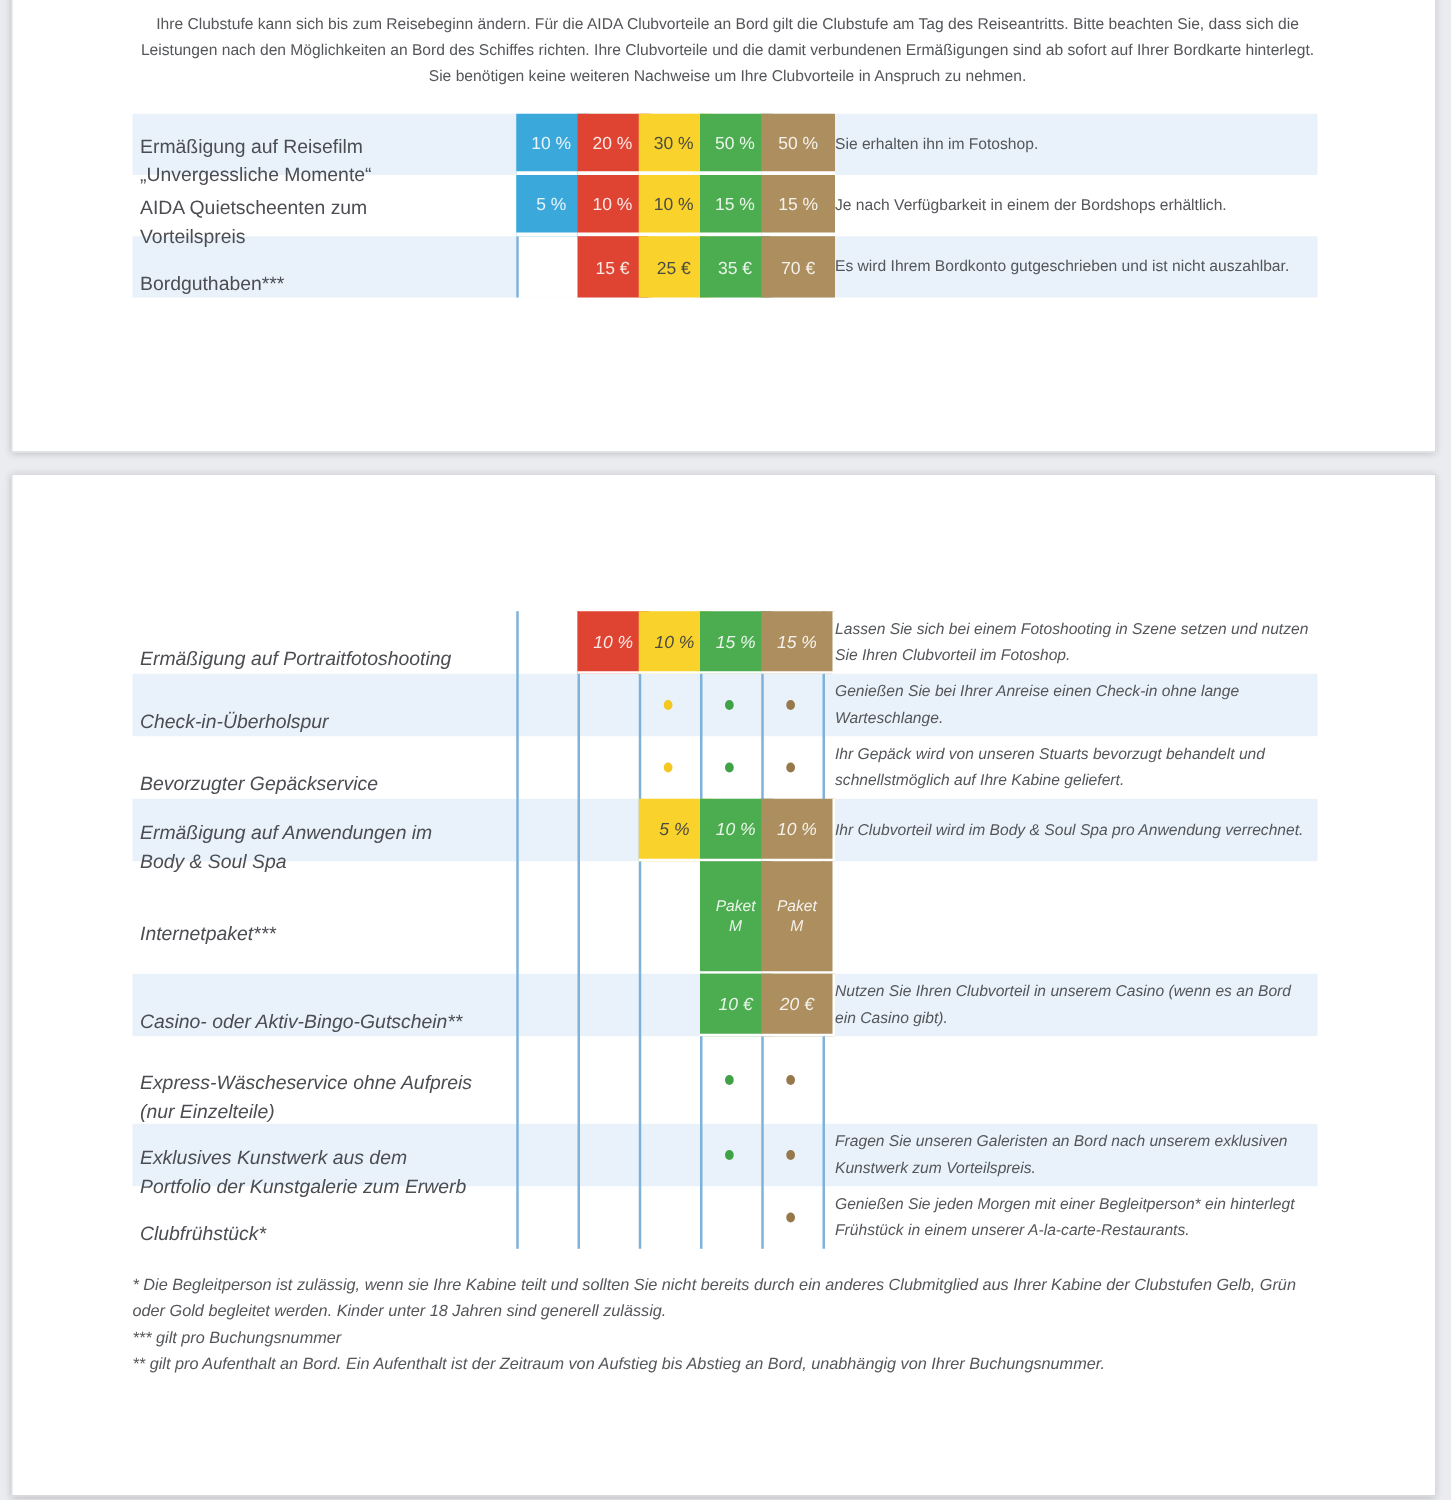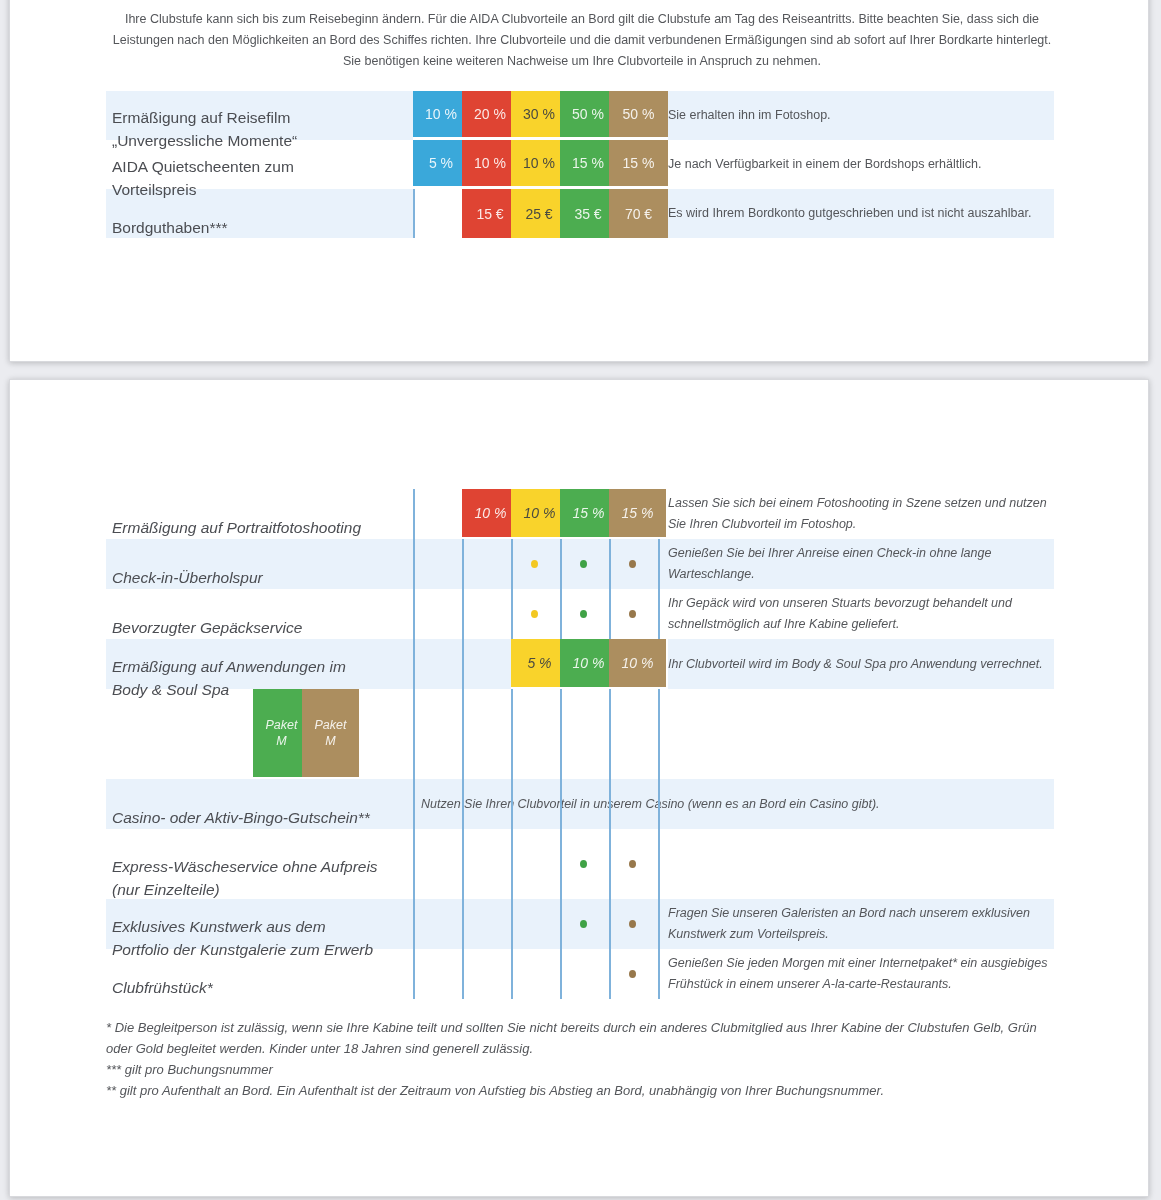--- a/index.html
+++ b/index.html
@@ -180,30 +180,35 @@
 Body &amp; Soul Spa</div>
       <div class="strip">
         <div class="cell col2 c-yellow">5 %</div>
         <div class="cell col3 c-green">10 %</div>
         <div class="cell col4 c-brown">10 %</div>
       </div>
       <div class="note">Ihr Clubvorteil wird im Body &amp; Soul Spa pro Anwendung verrechnet.</div>
     </div>
 
     <div class="row internet h90">
+      <div class="label">Internetpaket***</div>
       <div class="strip">
         <div class="cell col3 c-green">Paket
 M</div>
         <div class="cell col4 c-brown">Paket
 M</div>
       </div>
     </div>
 
     <div class="row hl h50">
       <div class="label">Casino- oder Aktiv-Bingo-Gutschein**</div>
+      <div class="strip">
+        <div class="cell col3 c-green">10 €</div>
+        <div class="cell col4 c-brown">20 €</div>
+      </div>
       <div class="note">Nutzen Sie Ihren Clubvorteil in unserem Casino (wenn es an Bord ein Casino gibt).</div>
     </div>
 
     <div class="row h70">
       <div class="label">Express-Wäscheservice ohne Aufpreis
 (nur Einzelteile)</div>
       <div class="strip">
         <span class="dot col3 dot-green"></span>
         <span class="dot col4 dot-brown"></span>
       </div>
@@ -217,21 +222,21 @@
         <span class="dot col4 dot-brown"></span>
       </div>
       <div class="note">Fragen Sie unseren Galeristen an Bord nach unserem exklusiven Kunstwerk zum Vorteilspreis.</div>
     </div>
 
     <div class="row h50">
       <div class="label">Clubfrühstück*</div>
       <div class="strip">
         <span class="dot col4 dot-brown"></span>
       </div>
-      <div class="note">Genießen Sie jeden Morgen mit einer Internetpaket* ein ausgiebiges Frühstück in einem unserer A-la-carte-Restaurants.</div>
+      <div class="note">Genießen Sie jeden Morgen mit einer Begleitperson* ein hinterlegt Frühstück in einem unserer A-la-carte-Restaurants.</div>
     </div>
 
     <div class="vline vl0"></div>
     <div class="vline vl1"></div>
     <div class="vline vl2"></div>
     <div class="vline vl3"></div>
     <div class="vline vl4"></div>
     <div class="vline vl5"></div>
   </div>
 

